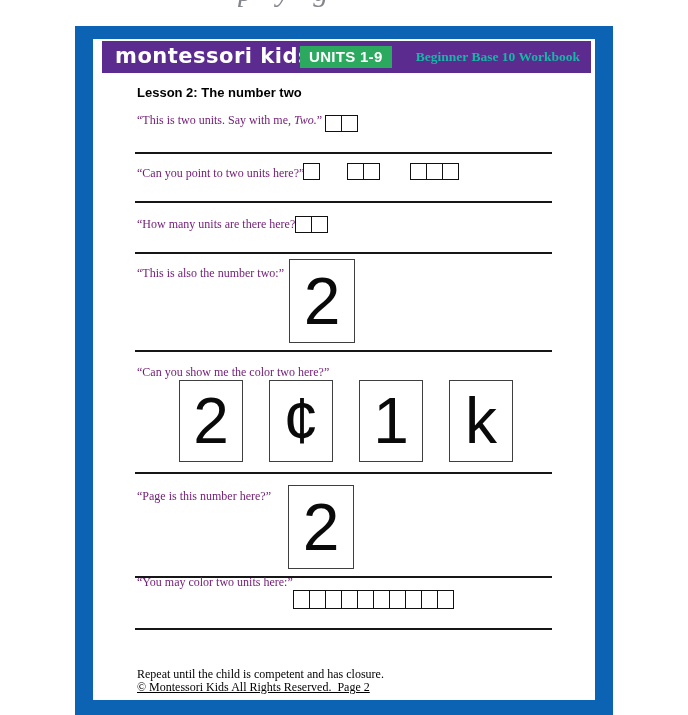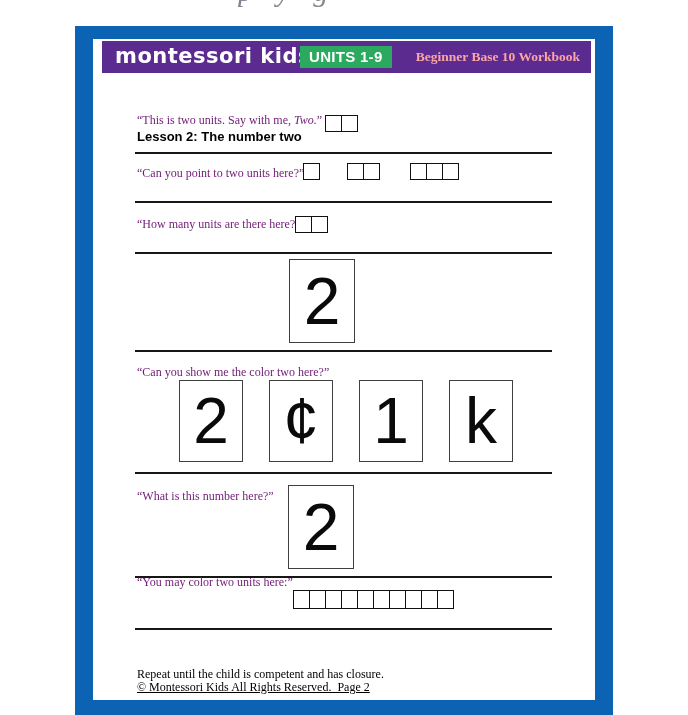--- a/index.html
+++ b/index.html
@@ -25,24 +25,24 @@
 
   
   .header-bar{position:absolute;left:9px;top:2px;width:489px;height:32px;
               background:var(--header-purple);}
   .brand{position:absolute;left:13px;top:50%;transform:translateY(-54%);
          font:bold 21px "DejaVu Sans",sans-serif;color:#fff;letter-spacing:.5px;white-space:nowrap;}
   .badge{position:absolute;left:198px;top:50%;transform:translateY(-50%);
          background:var(--badge-green);color:#fff;border-radius:0;padding:2px 9px 3px 9px;
          font:bold 15px "Liberation Sans",sans-serif;letter-spacing:.3px;white-space:nowrap;}
   .workbook{position:absolute;right:11px;top:50%;transform:translateY(-50%);
-            font:bold 13.5px "Liberation Serif",serif;color:#fca5a5;white-space:nowrap;}
+            font:bold 13.5px "Liberation Serif",serif;color:#14b8a6;white-space:nowrap;}
 
   .lesson-title{position:absolute;left:44px;top:46px;
-                font:bold 13px "Liberation Sans",sans-serif;color:#000;white-space:nowrap;margin-top:44px;}
+                font:bold 13px "Liberation Sans",sans-serif;color:#000;white-space:nowrap;}
 
   .label{position:absolute;left:44px;font:12px "Liberation Serif",serif;color:#701a75;white-space:nowrap;}
 
   .rule{position:absolute;left:42px;width:417px;height:2px;background:#161616;}
 
   
   .cellgroup{position:absolute;display:inline-flex;border:1.6px solid #111;background:#fff;}
   .cellgroup .cell{width:15px;height:15px;border-left:1.6px solid #111;background:#fff;}
   .cellgroup .cell:first-child{border-left:none;}
   .cellgroup.tall .cell{height:17px;}
@@ -104,20 +104,21 @@
       <div class="rule" style="top:162px"></div>
 
       <div class="label" style="top:178px">“How many units are there here?”</div>
       <div class="cellgroup" style="left:202px;top:177px">
           <div class="cell"></div>
           <div class="cell"></div>
         </div>
 
       <div class="rule" style="top:213px"></div>
 
+      <div class="label" style="top:227px">“This is also the number two:”</div>
       <div class="card lg" style="left:196px;top:220px">
         <span class="glyph">2</span>
       </div>
 
       <div class="rule" style="top:311px"></div>
 
       <div class="label" style="top:326px">“Can you show me the color two here?”</div>
       <div class="cards-row">
         <div class="card">
             <span class="glyph">2</span>
@@ -128,21 +129,21 @@
         <div class="card">
             <span class="glyph">1</span>
           </div>
         <div class="card">
             <span class="glyph">k</span>
           </div>
       </div>
 
       <div class="rule" style="top:433px"></div>
 
-      <div class="label" style="top:450px">“What is this number here?”</div>
+      <div class="label" style="top:450px">“Page is this number here?”</div>
       <div class="card lg" style="left:195px;top:446px">
         <span class="glyph">2</span>
       </div>
 
       <div class="rule" style="top:537px"></div>
 
       <div class="label" style="top:536px">“You may color two units here:”</div>
       <div class="cellgroup tall" style="left:200px;top:551px">
           <div class="cell"></div>
           <div class="cell"></div>

